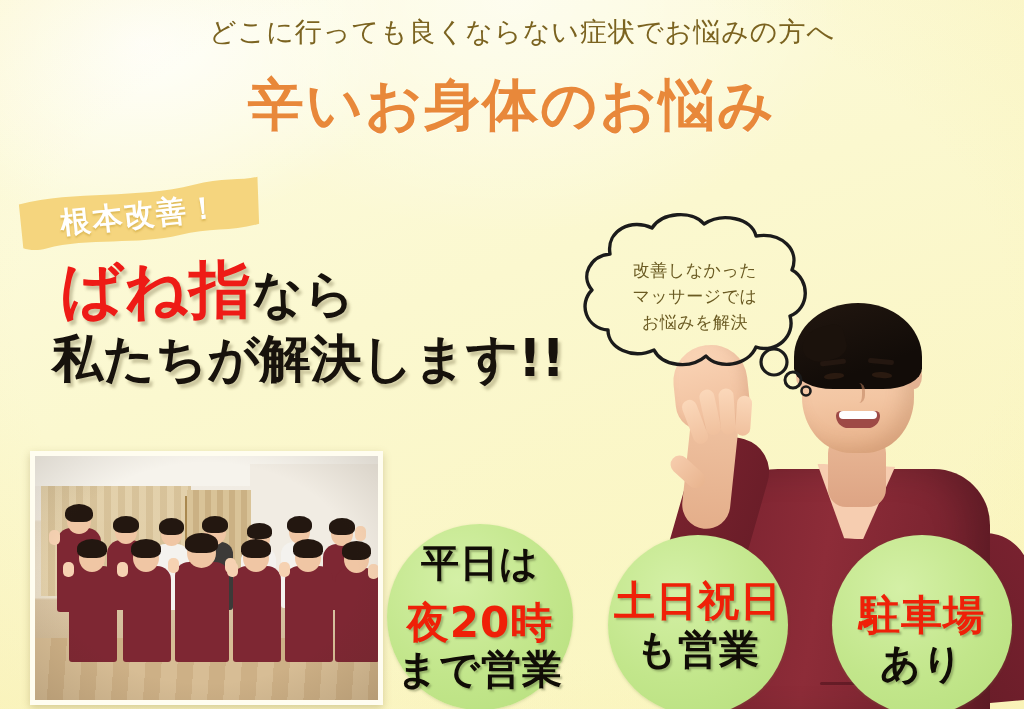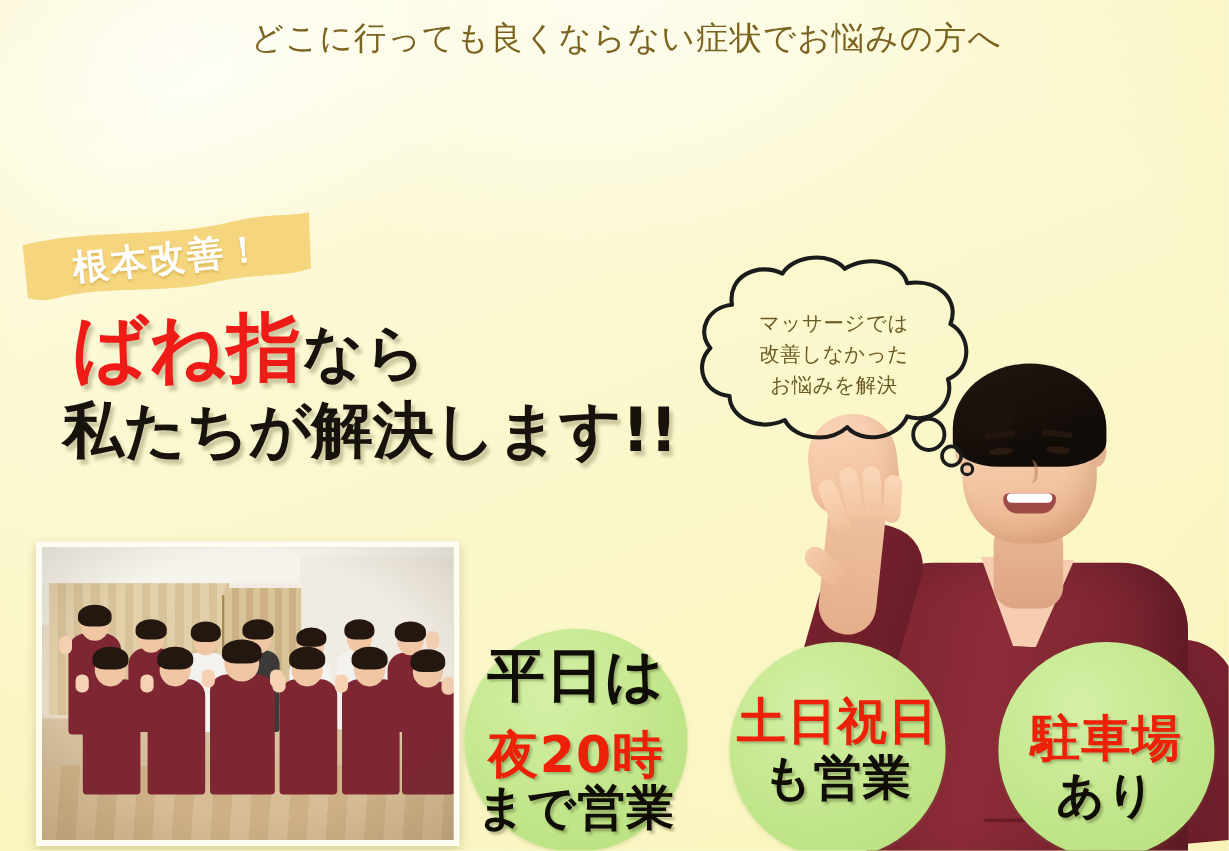--- a/index.html
+++ b/index.html
@@ -236,38 +236,39 @@
     background:radial-gradient(circle at 38% 30%, #d4f0a6 0%, #c2e68b 55%, #b7df7d 100%);
     display:flex;flex-direction:column;align-items:center;justify-content:center;
     font-family:"DejaVu Sans","Liberation Sans",sans-serif;
     box-shadow:0 1px 3px rgba(120,140,70,.25);
   }
   .badge span{display:block;white-space:nowrap;font-weight:700;letter-spacing:1px;line-height:1.08;}
   .b-dark{color:#100c06;text-shadow:2px 2px 2px rgba(70,80,40,.35);}
   .b-red{color:#ef2008;text-shadow:2px 2px 2px rgba(70,80,40,.35);}
 
   #badge-weekday{left:387px;top:524px;width:186px;height:186px;}
-  #badge-weekday .l1{font-size:48px;}
+  #badge-weekday .l1{font-size:38px;}
   #badge-weekday .l2{font-size:42px;margin-top:16px;}
   #badge-weekday .l3{font-size:40px;margin-top:2px;}
 
   #badge-weekend{left:608px;top:535px;width:180px;height:180px;}
   #badge-weekend .l1{font-size:41px;}
   #badge-weekend .l2{font-size:40px;margin-top:4px;}
 
   #badge-parking{left:832px;top:535px;width:180px;height:180px;}
   #badge-parking .l1{font-size:41px;margin-top:28px;}
   #badge-parking .l2{font-size:40px;margin-top:4px;}
 </style>
 </head>
 <body>
 
 <div class="stage">
 
   <div class="kicker">どこに行っても良くならない症状でお悩みの方へ</div>
+  <div class="headline-orange">辛いお身体のお悩み</div>
 
 
   <div class="ribbon">
     <svg viewBox="0 0 244 62" preserveAspectRatio="none">
       <path d="M2,12 C60,2 120,16 178,6 C206,1 228,6 242,3 L240,50 C214,56 190,50 160,55 C118,62 68,50 26,58 C16,60 8,58 3,56 Z" fill="#f5d57e"></path>
     </svg>
     <div class="ribbon-text">根本改善！</div>
   </div>
 
   <div class="main-head">
@@ -279,22 +280,22 @@
     <svg viewBox="0 0 256 176">
       <path d="M44,40 C40,16 66,4 86,14 C96,-2 126,-4 138,10 C156,-2 186,4 190,22
                C216,18 234,36 226,56 C244,66 244,94 224,102 C230,122 210,140 190,133
                C182,152 152,156 140,142 C124,156 96,152 88,136 C66,146 42,134 42,116
                C20,114 12,90 26,76 C14,62 24,42 44,40 Z" fill="none" stroke="#1b1b1b" stroke-width="3.4" stroke-linejoin="round"></path>
       <circle cx="208" cy="148" r="13" fill="none" stroke="#1b1b1b" stroke-width="3.2"></circle>
       <circle cx="227" cy="166" r="8" fill="none" stroke="#1b1b1b" stroke-width="3"></circle>
       <circle cx="240" cy="177" r="4.5" fill="none" stroke="#1b1b1b" stroke-width="2.6"></circle>
     </svg>
     <div class="bubble-text">
+      <div>改善しなかった</div>
       <div>マッサージでは</div>
-      <div>改善しなかった</div>
       <div>お悩みを解決</div>
     </div>
   </div>
 
   <div class="man">
     <div class="shoulderL"></div>
     <div class="shoulderR"></div>
     <div class="torso"></div>
     <div class="pocket"></div>
     <div class="collar"></div>

